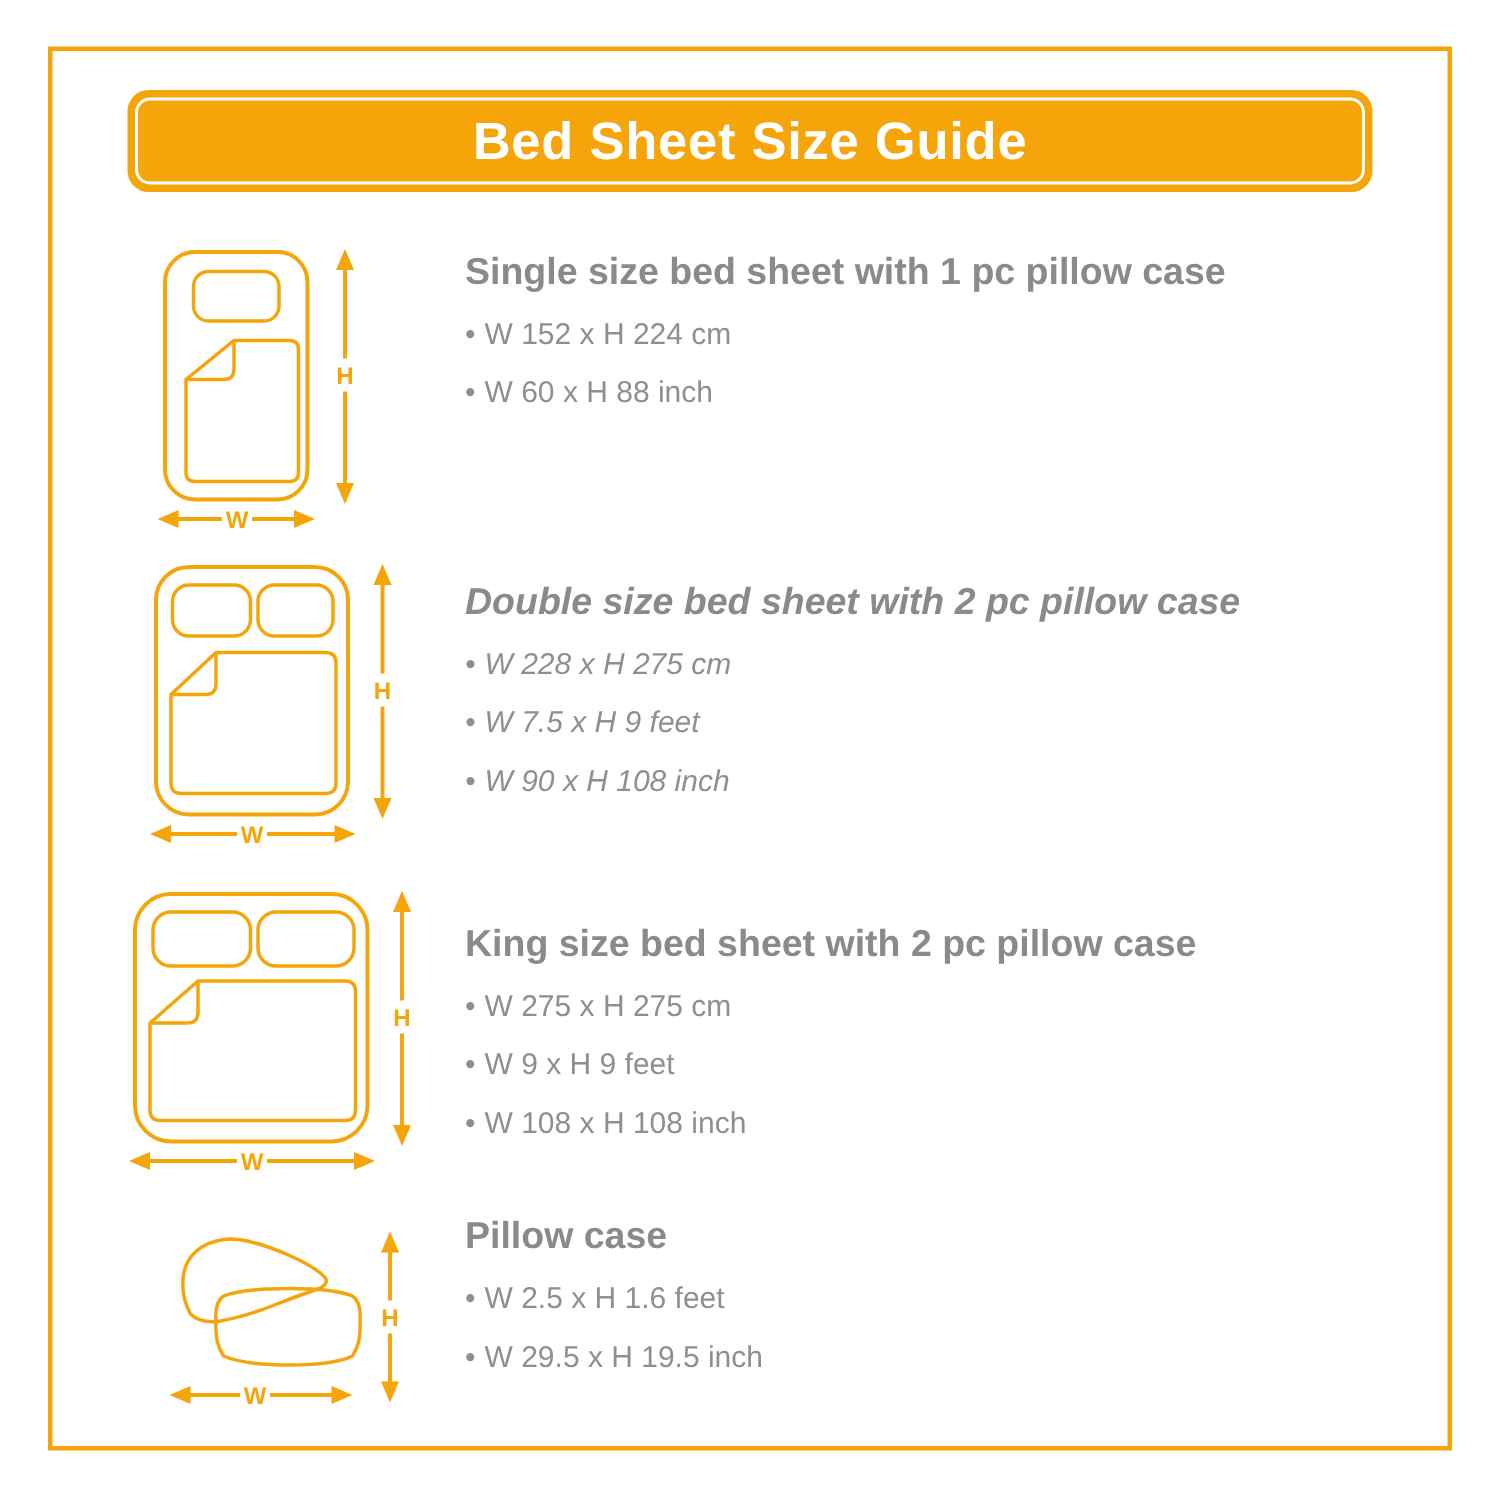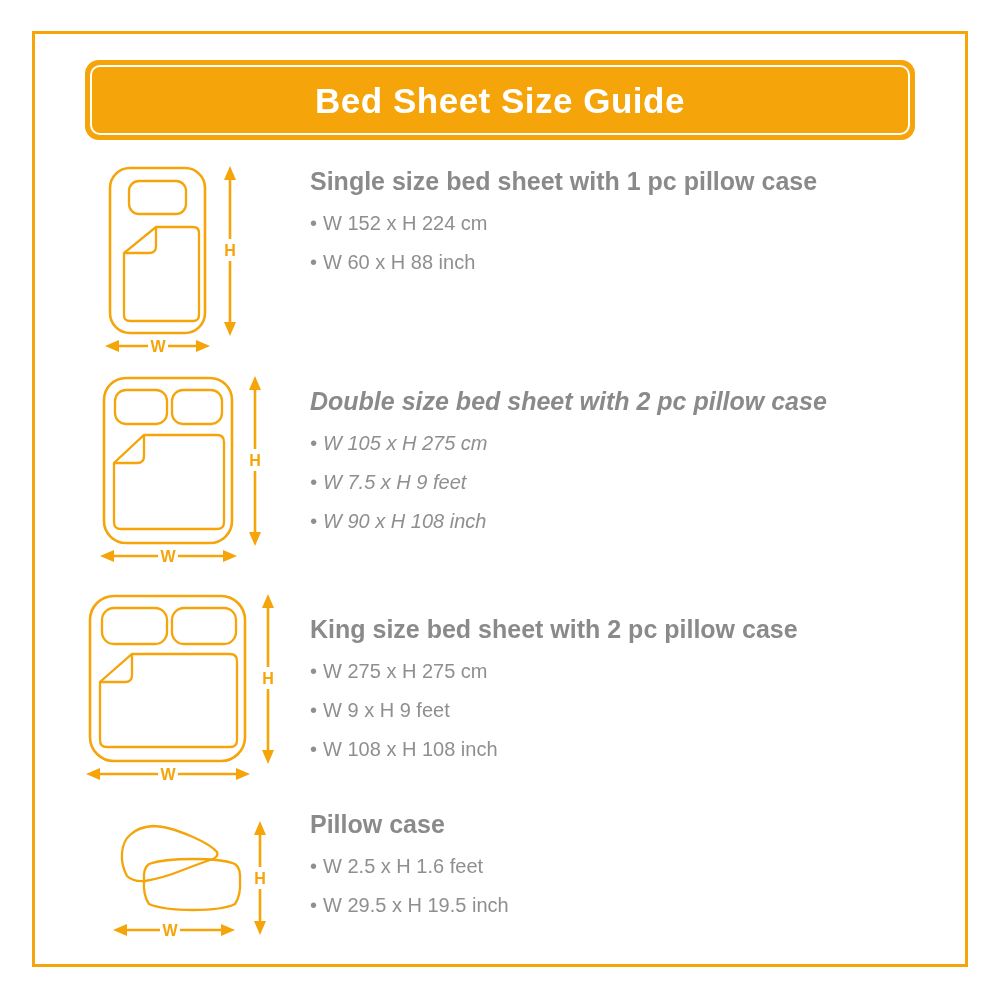--- a/index.html
+++ b/index.html
@@ -25,21 +25,21 @@
     border: 3px solid #F5A409;
     box-sizing: border-box;
   }
 
   
   .title-banner {
     position: absolute;
     left: 85px;
     top: 60px;
     width: 830px;
-    height: 80px;
+    height: 68px;
     background: #F5A409;
     border-radius: 14px;
     box-sizing: border-box;
     display: flex;
     align-items: center;
     justify-content: center;
   }
   .title-banner::after {
     content: "";
     position: absolute;
@@ -223,21 +223,21 @@
         <polygon class="arrow-head" points="149,186 135,180 135,192"></polygon>
         <rect class="dim-label-bg" x="70" y="176" width="20" height="21"></rect>
         <text class="dim-label" x="80" y="192" text-anchor="middle">W</text>
       </g>
     </svg>
   </div>
   <div class="section-body">
     <h2 class="section-title">Double size bed sheet with 2 pc pillow case</h2>
     <ul class="spec-list">
       <li class="spec-item">
-        <span class="spec-bullet">•</span><span>W 105 x H 275 cm</span>
+        <span class="spec-bullet">•</span><span>W 228 x H 275 cm</span>
       </li>
       <li class="spec-item">
         <span class="spec-bullet">•</span><span>W 7.5 x H 9 feet</span>
       </li>
       <li class="spec-item">
         <span class="spec-bullet">•</span><span>W 90 x H 108 inch</span>
       </li>
     </ul>
   </div>
 </div>

